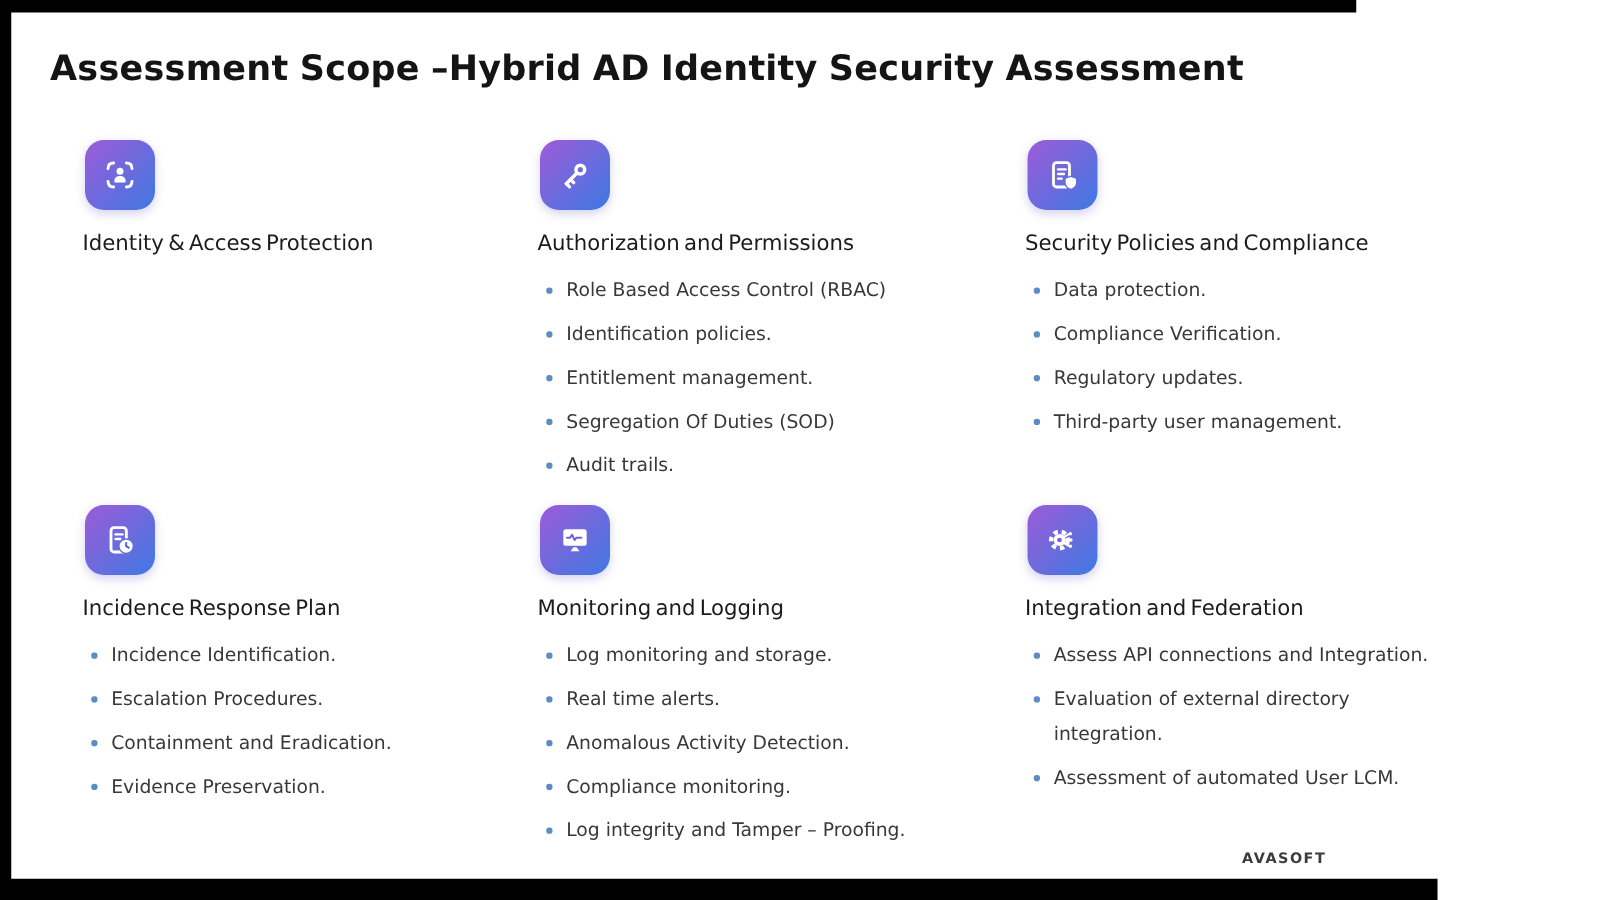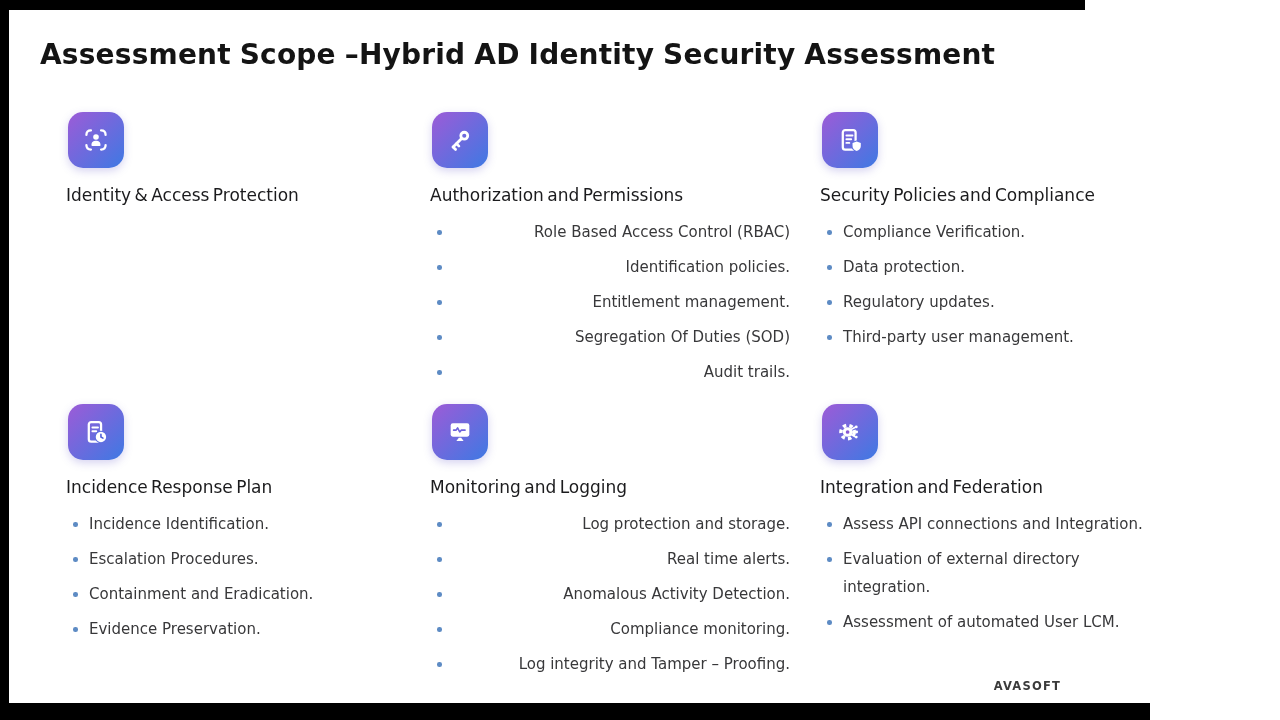--- a/index.html
+++ b/index.html
@@ -55,21 +55,21 @@
     margin-bottom: 7px;
   }
   .section li::before {
     content: "";
     position: absolute; left: 7px; top: 12px;
     width: 4.5px; height: 4.5px; border-radius: 50%;
     background: #5D8BC4;
   }
   
   .col-1 ul { width: 262px; }
-  .col-2 ul { width: 360px; text-align: right; }
+  .col-2 ul { width: 360px; }
   .col-3 ul { width: 332px; }
 
   .brand {
     position: absolute; right: 35px; top: 679px;
     font-size: 11.5px; font-weight: 700; color: #3b3b3b;
     letter-spacing: 1.2px;
   }
 </style>
 </head>
 <body>
@@ -122,22 +122,22 @@
           <g stroke="#fff" stroke-width="1.4" stroke-linecap="round">
             <line x1="9.3" y1="8.6" x2="13.9" y2="8.6"></line>
             <line x1="9.3" y1="11.4" x2="12.9" y2="11.4"></line>
             <line x1="9.3" y1="14.2" x2="11.5" y2="14.2"></line>
           </g>
           <path d="M17,13.2 l3.1,1.1 v2.2 c0,2 -1.3,3.1 -3.1,3.8 c-1.8,-0.7 -3.1,-1.8 -3.1,-3.8 v-2.2 z" fill="#fff" stroke="#5E6FE0" stroke-width="1.6" paint-order="stroke" stroke-linejoin="round"></path>
         </svg>
       </div>
       <h2>Security Policies and Compliance</h2>
       <ul>
+        <li>Data protection.</li>
         <li>Compliance Verification.</li>
-        <li>Data protection.</li>
         <li>Regulatory updates.</li>
         <li>Third-party user management.</li>
       </ul>
     </div>
 
     <div class="section col-1">
       <div class="icon-tile">
         <svg viewBox="0 0 24 24">
           <rect x="6.6" y="4.6" width="9.2" height="14.6" rx="1.8" fill="none" stroke="#fff" stroke-width="1.7"></rect>
           <g stroke="#fff" stroke-width="1.4" stroke-linecap="round">
@@ -160,21 +160,21 @@
     <div class="section col-2">
       <div class="icon-tile">
         <svg viewBox="0 0 24 24">
           <rect x="5" y="5.5" width="14" height="10" rx="1.6" fill="#fff"></rect>
           <path d="M7.2,10.6 h1.9 l1.1,-1.7 1.6,3.1 1.1,-1.4 h2.9" stroke="#6E62DC" stroke-width="1.2" fill="none" stroke-linecap="round" stroke-linejoin="round"></path>
           <polygon points="11.1,16.3 12.9,16.3 14.7,18.8 9.3,18.8" fill="#fff"></polygon>
         </svg>
       </div>
       <h2>Monitoring and Logging</h2>
       <ul>
-        <li>Log protection and storage.</li>
+        <li>Log monitoring and storage.</li>
         <li>Real time alerts.</li>
         <li>Anomalous Activity Detection.</li>
         <li>Compliance monitoring.</li>
         <li>Log integrity and Tamper – Proofing.</li>
       </ul>
     </div>
 
     <div class="section col-3">
       <div class="icon-tile">
         <svg viewBox="0 0 24 24">

